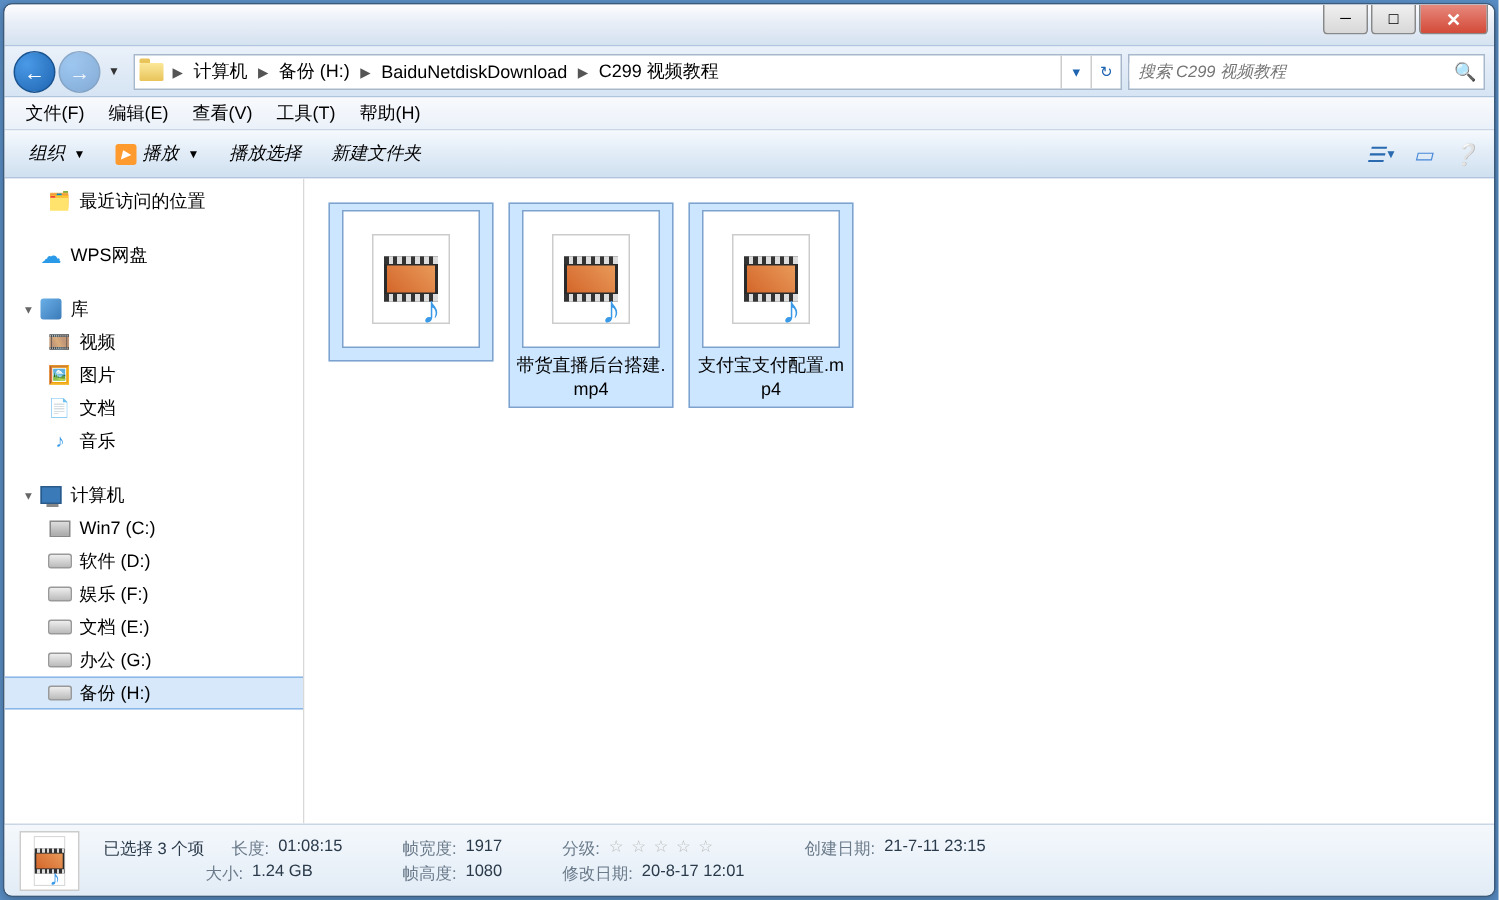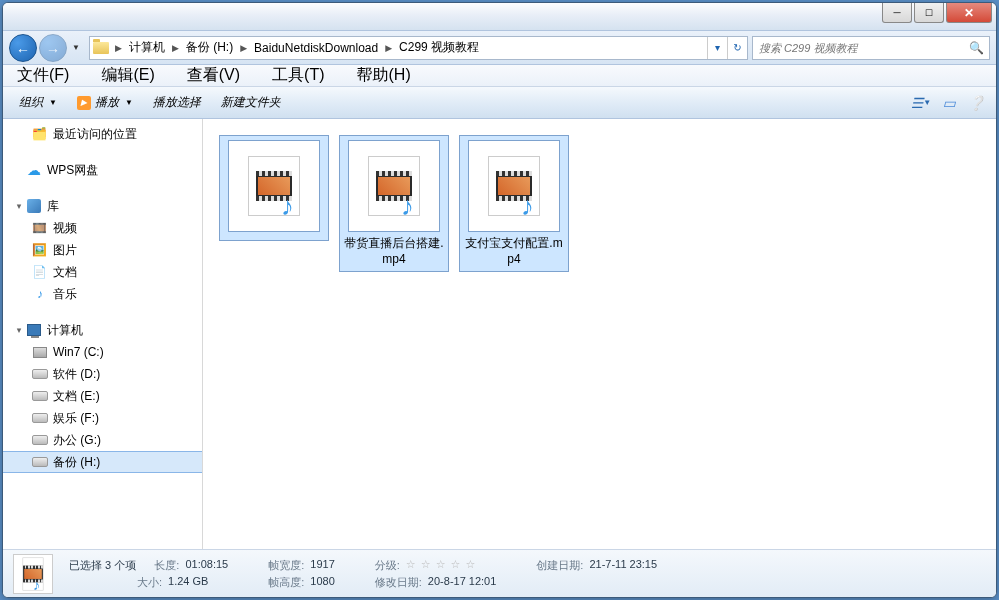--- a/index.html
+++ b/index.html
@@ -15,21 +15,21 @@
 .nav-dd { width: 14px; height: 24px; display: flex; align-items: center; justify-content: center; font-size: 8px; color: #333; cursor: pointer; margin-right: 6px; }
 .breadcrumb { flex: 1; height: 24px; background: #fff; border: 1px solid #a8b8cc; display: flex; align-items: center; font-size: 12px; margin-right: 4px; }
 .bc-icon { width: 22px; height: 20px; display: flex; align-items: center; justify-content: center; }
 .bc-seg { padding: 0 4px; height: 100%; display: flex; align-items: center; cursor: pointer; }
 .bc-arr { font-size: 9px; color: #555; padding: 0 3px; cursor: pointer; height: 100%; display: flex; align-items: center; }
 .bc-end { margin-left: auto; display: flex; }
 .bc-endbtn { width: 20px; height: 22px; border-left: 1px solid #ccc; display: flex; align-items: center; justify-content: center; font-size: 10px; color: #1e64b0; cursor: pointer; }
 .searchbox { width: 238px; height: 24px; background: #fff; border: 1px solid #a8b8cc; display: flex; align-items: center; font-size: 12px; }
 .searchbox input { border: none; outline: none; flex: 1; padding: 0 6px; font-style: italic; color: #888; font-size: 11px; }
 .searchbox .sicon { width: 24px; display: flex; align-items: center; justify-content: center; color: #2a6ab0; cursor: pointer; }
-.menubar { height: 22px; background: linear-gradient(to bottom, #f8fafd, #ebf1f9); display: flex; align-items: center; padding: 0 6px; border-bottom: 1px solid #cad6e6; font-size: 16px; gap: 16px; }
+.menubar { height: 22px; background: linear-gradient(to bottom, #f8fafd, #ebf1f9); display: flex; align-items: center; padding: 0 6px; border-bottom: 1px solid #cad6e6; font-size: 12px; }
 .menubar .mi { padding: 2px 8px; cursor: pointer; }
 .toolbar { height: 32px; background: linear-gradient(to bottom, #f5f9fd, #e1ecf7 50%, #d0e0f0); display: flex; align-items: center; padding: 0 6px; border-bottom: 1px solid #b0c4de; font-size: 12px; font-style: italic; }
 .toolbar .ti { padding: 4px 10px; cursor: pointer; display: flex; align-items: center; gap: 4px; }
 .toolbar .tdd { font-size: 8px; margin-left: 2px; }
 .toolbar .play-icon { width: 14px; height: 14px; background: #ff9a2e; border-radius: 2px; display: flex; align-items: center; justify-content: center; color: #fff; font-size: 8px; }
 .toolbar-right { margin-left: auto; display: flex; align-items: center; gap: 2px; }
 .toolbar-right .tbtn { width: 26px; height: 22px; display: flex; align-items: center; justify-content: center; cursor: pointer; color: #2a6ab0; font-size: 14px; }
 .body { flex: 1; display: flex; overflow: hidden; }
 .sidebar { width: 200px; background: #fff; border-right: 1px solid #d8d8d8; padding: 4px 0; overflow-y: auto; font-size: 12px; }
 .sb-item { display: flex; align-items: center; padding: 3px 0 3px 10px; cursor: pointer; height: 22px; }
@@ -188,27 +188,27 @@
       <div class="sb-item indent1">
           <span class="sb-icon">
             <div class="drive-ic"></div>
           </span>
           <span>软件 (D:)</span>
         </div>
       <div class="sb-item indent1">
           <span class="sb-icon">
             <div class="drive-ic"></div>
           </span>
+          <span>娱乐 (F:)</span>
+        </div>
+      <div class="sb-item indent1">
+          <span class="sb-icon">
+            <div class="drive-ic"></div>
+          </span>
           <span>文档 (E:)</span>
-        </div>
-      <div class="sb-item indent1">
-          <span class="sb-icon">
-            <div class="drive-ic"></div>
-          </span>
-          <span>娱乐 (F:)</span>
         </div>
       <div class="sb-item indent1">
           <span class="sb-icon">
             <div class="drive-ic"></div>
           </span>
           <span>办公 (G:)</span>
         </div>
       <div class="sb-item indent1 selected">
           <span class="sb-icon">
             <div class="drive-ic"></div>

